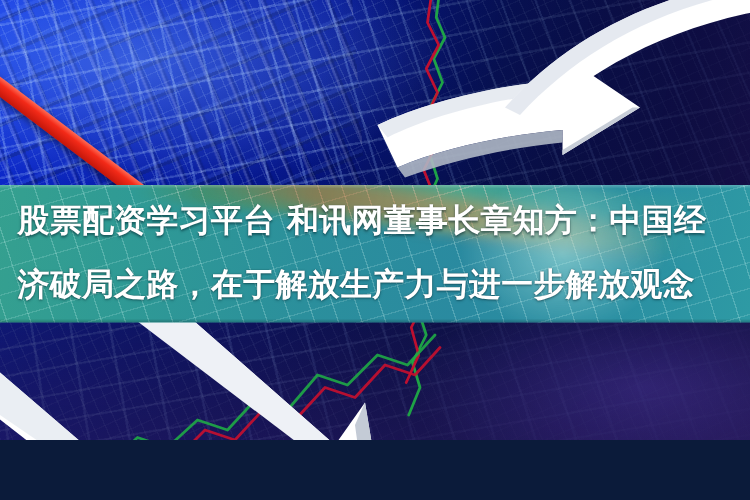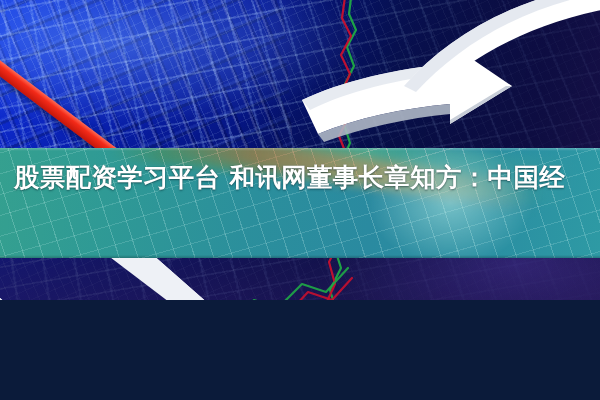--- a/index.html
+++ b/index.html
@@ -3,21 +3,21 @@
 <meta charset="utf-8">
 <style>
   html, body {
     margin: 0;
     padding: 0;
     background: #0b1b3a;
   }
   #stage {
     position: relative;
     width: 600px;
-    height: 300px;
+    height: 352px;
     overflow: hidden;
     font-family: "DejaVu Sans", "Liberation Sans", sans-serif;
   }
 
   
   .layer { position: absolute; inset: 0; }
 
   
   .bg-base {
     background:
@@ -223,15 +223,16 @@
     <div class="band-grid"></div>
     <div class="band-warm"></div>
     <div class="band-warm2"></div>
     <div class="band-glow"></div>
     <div class="band-edge-top"></div>
     <div class="band-edge-bot"></div>
   </div>
 
   <div class="headline">
     <span class="ln ln1">股票配资学习平台 和讯网董事长章知方：中国经</span>
+    <span class="ln ln2">济破局之路，在于解放生产力与进一步解放观念</span>
   </div>
 
 </div>
 
 </body></html>

